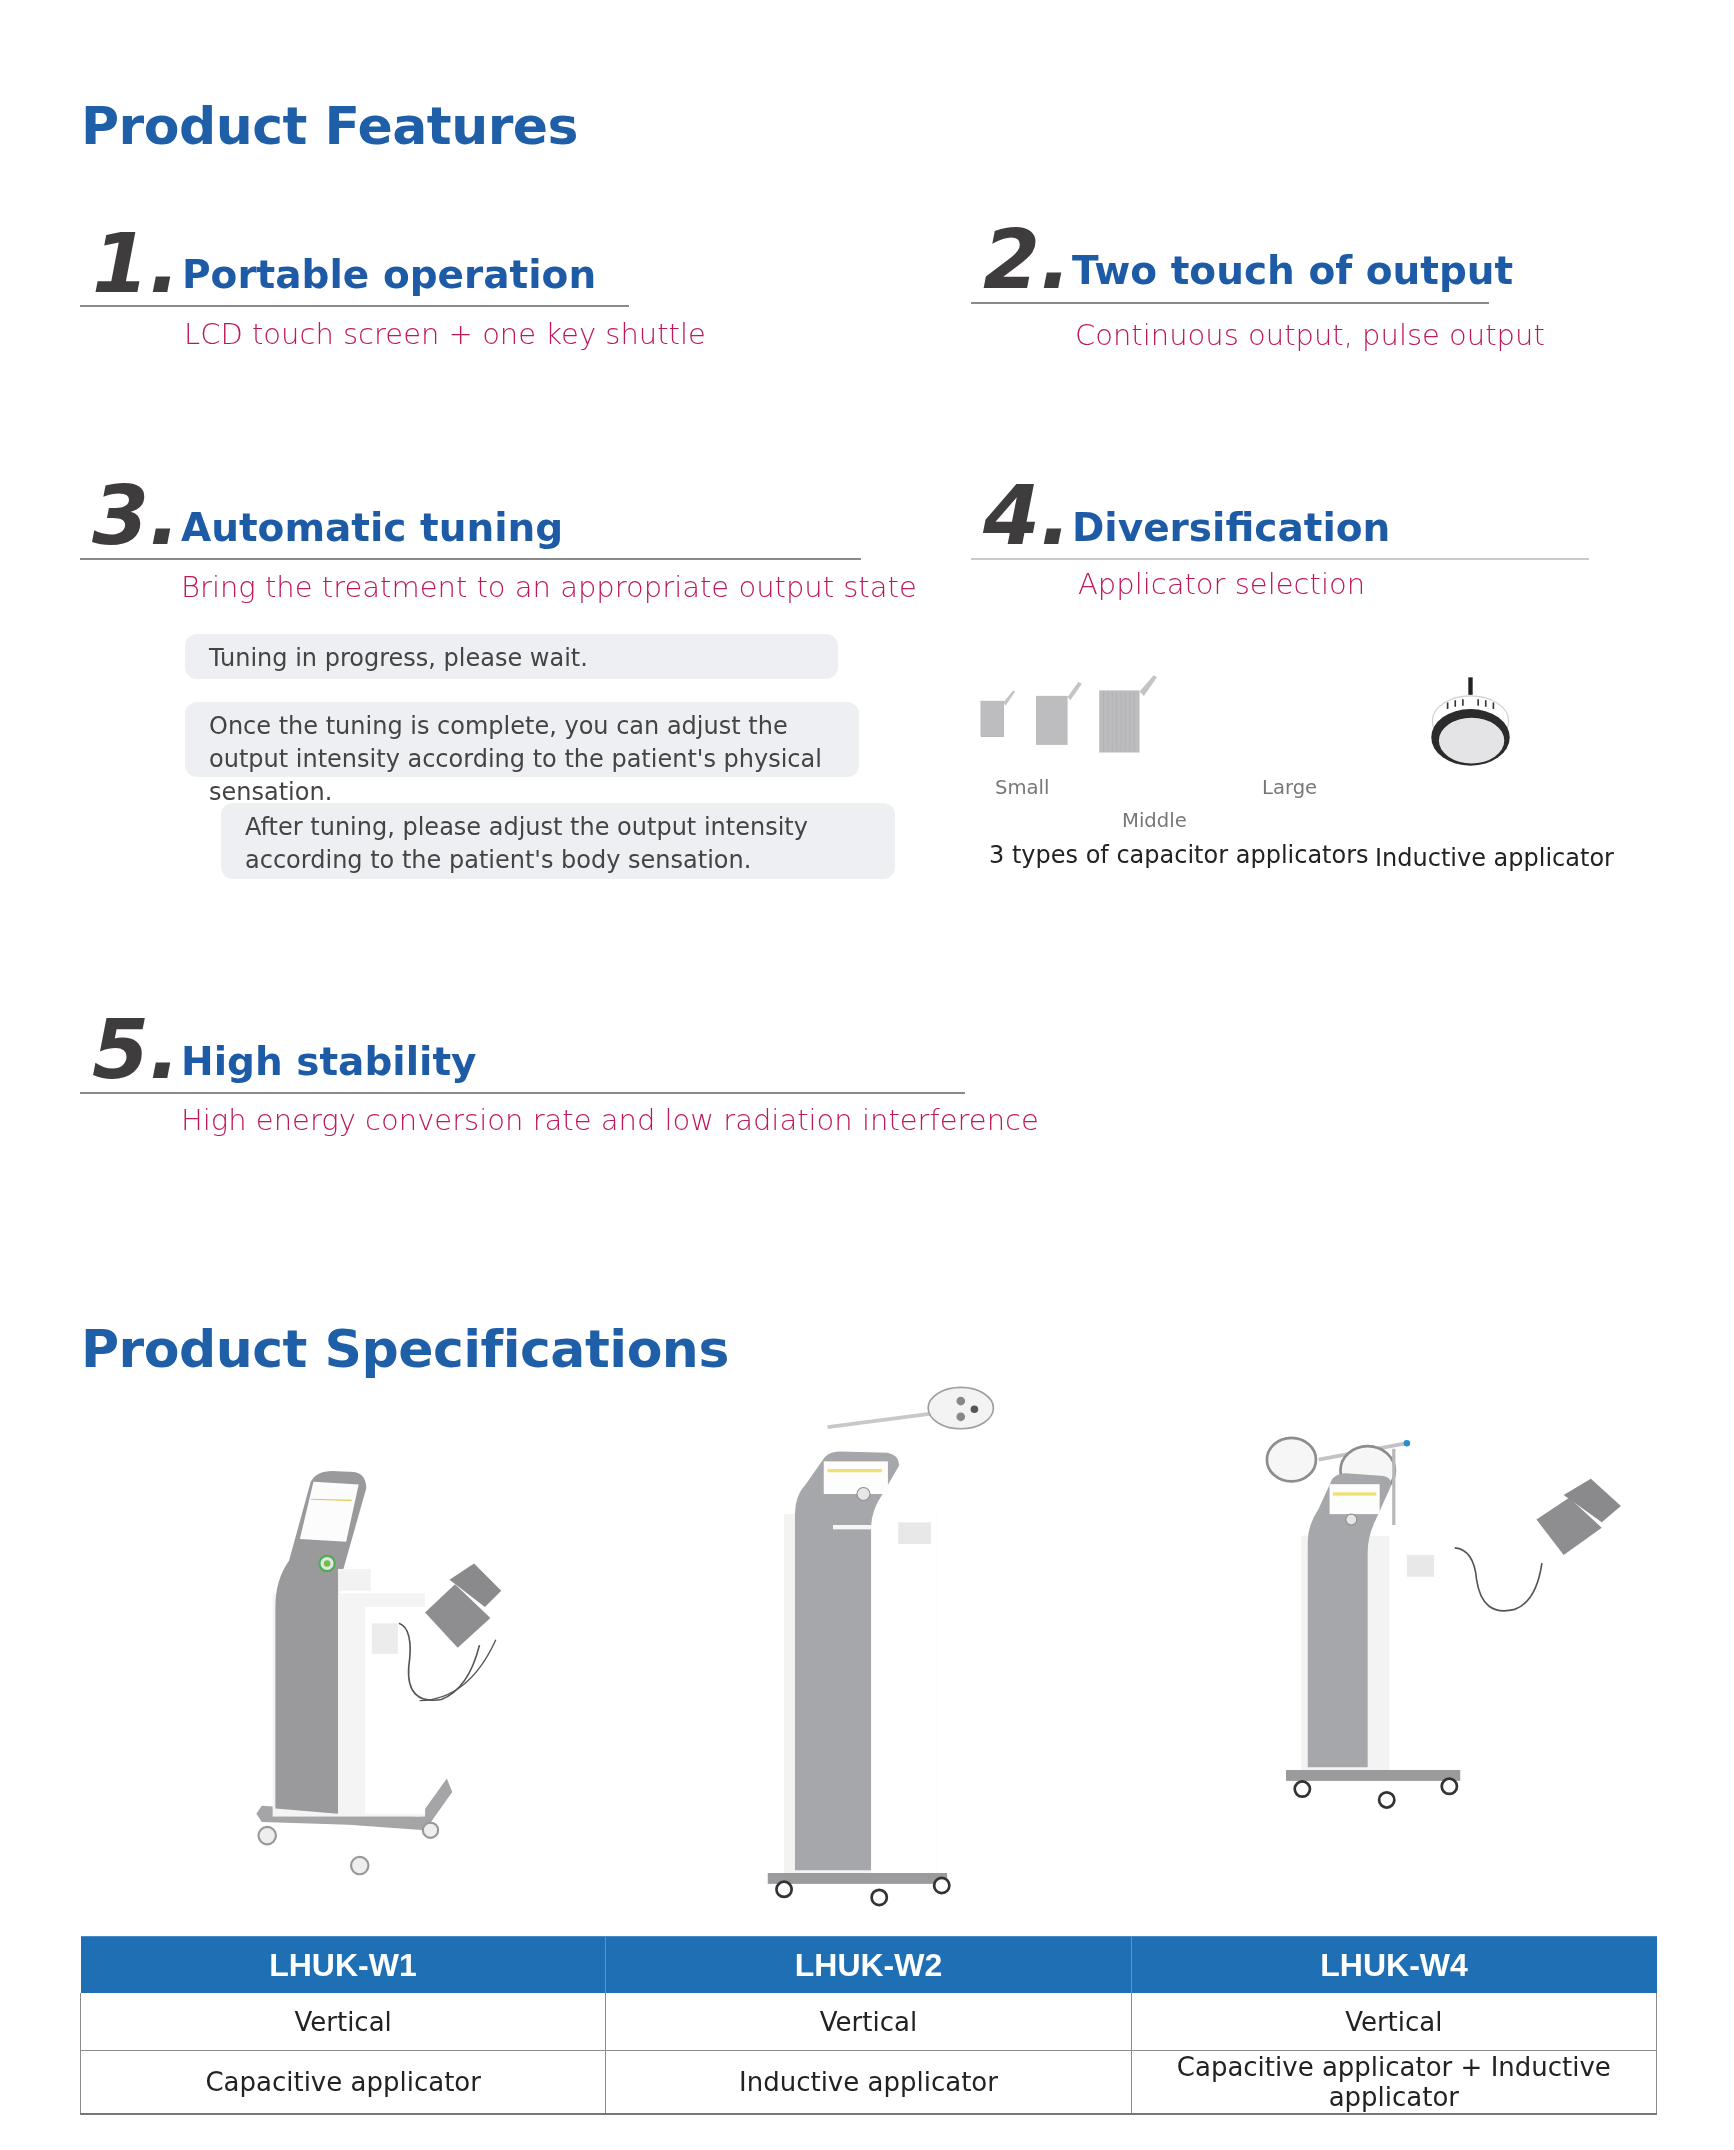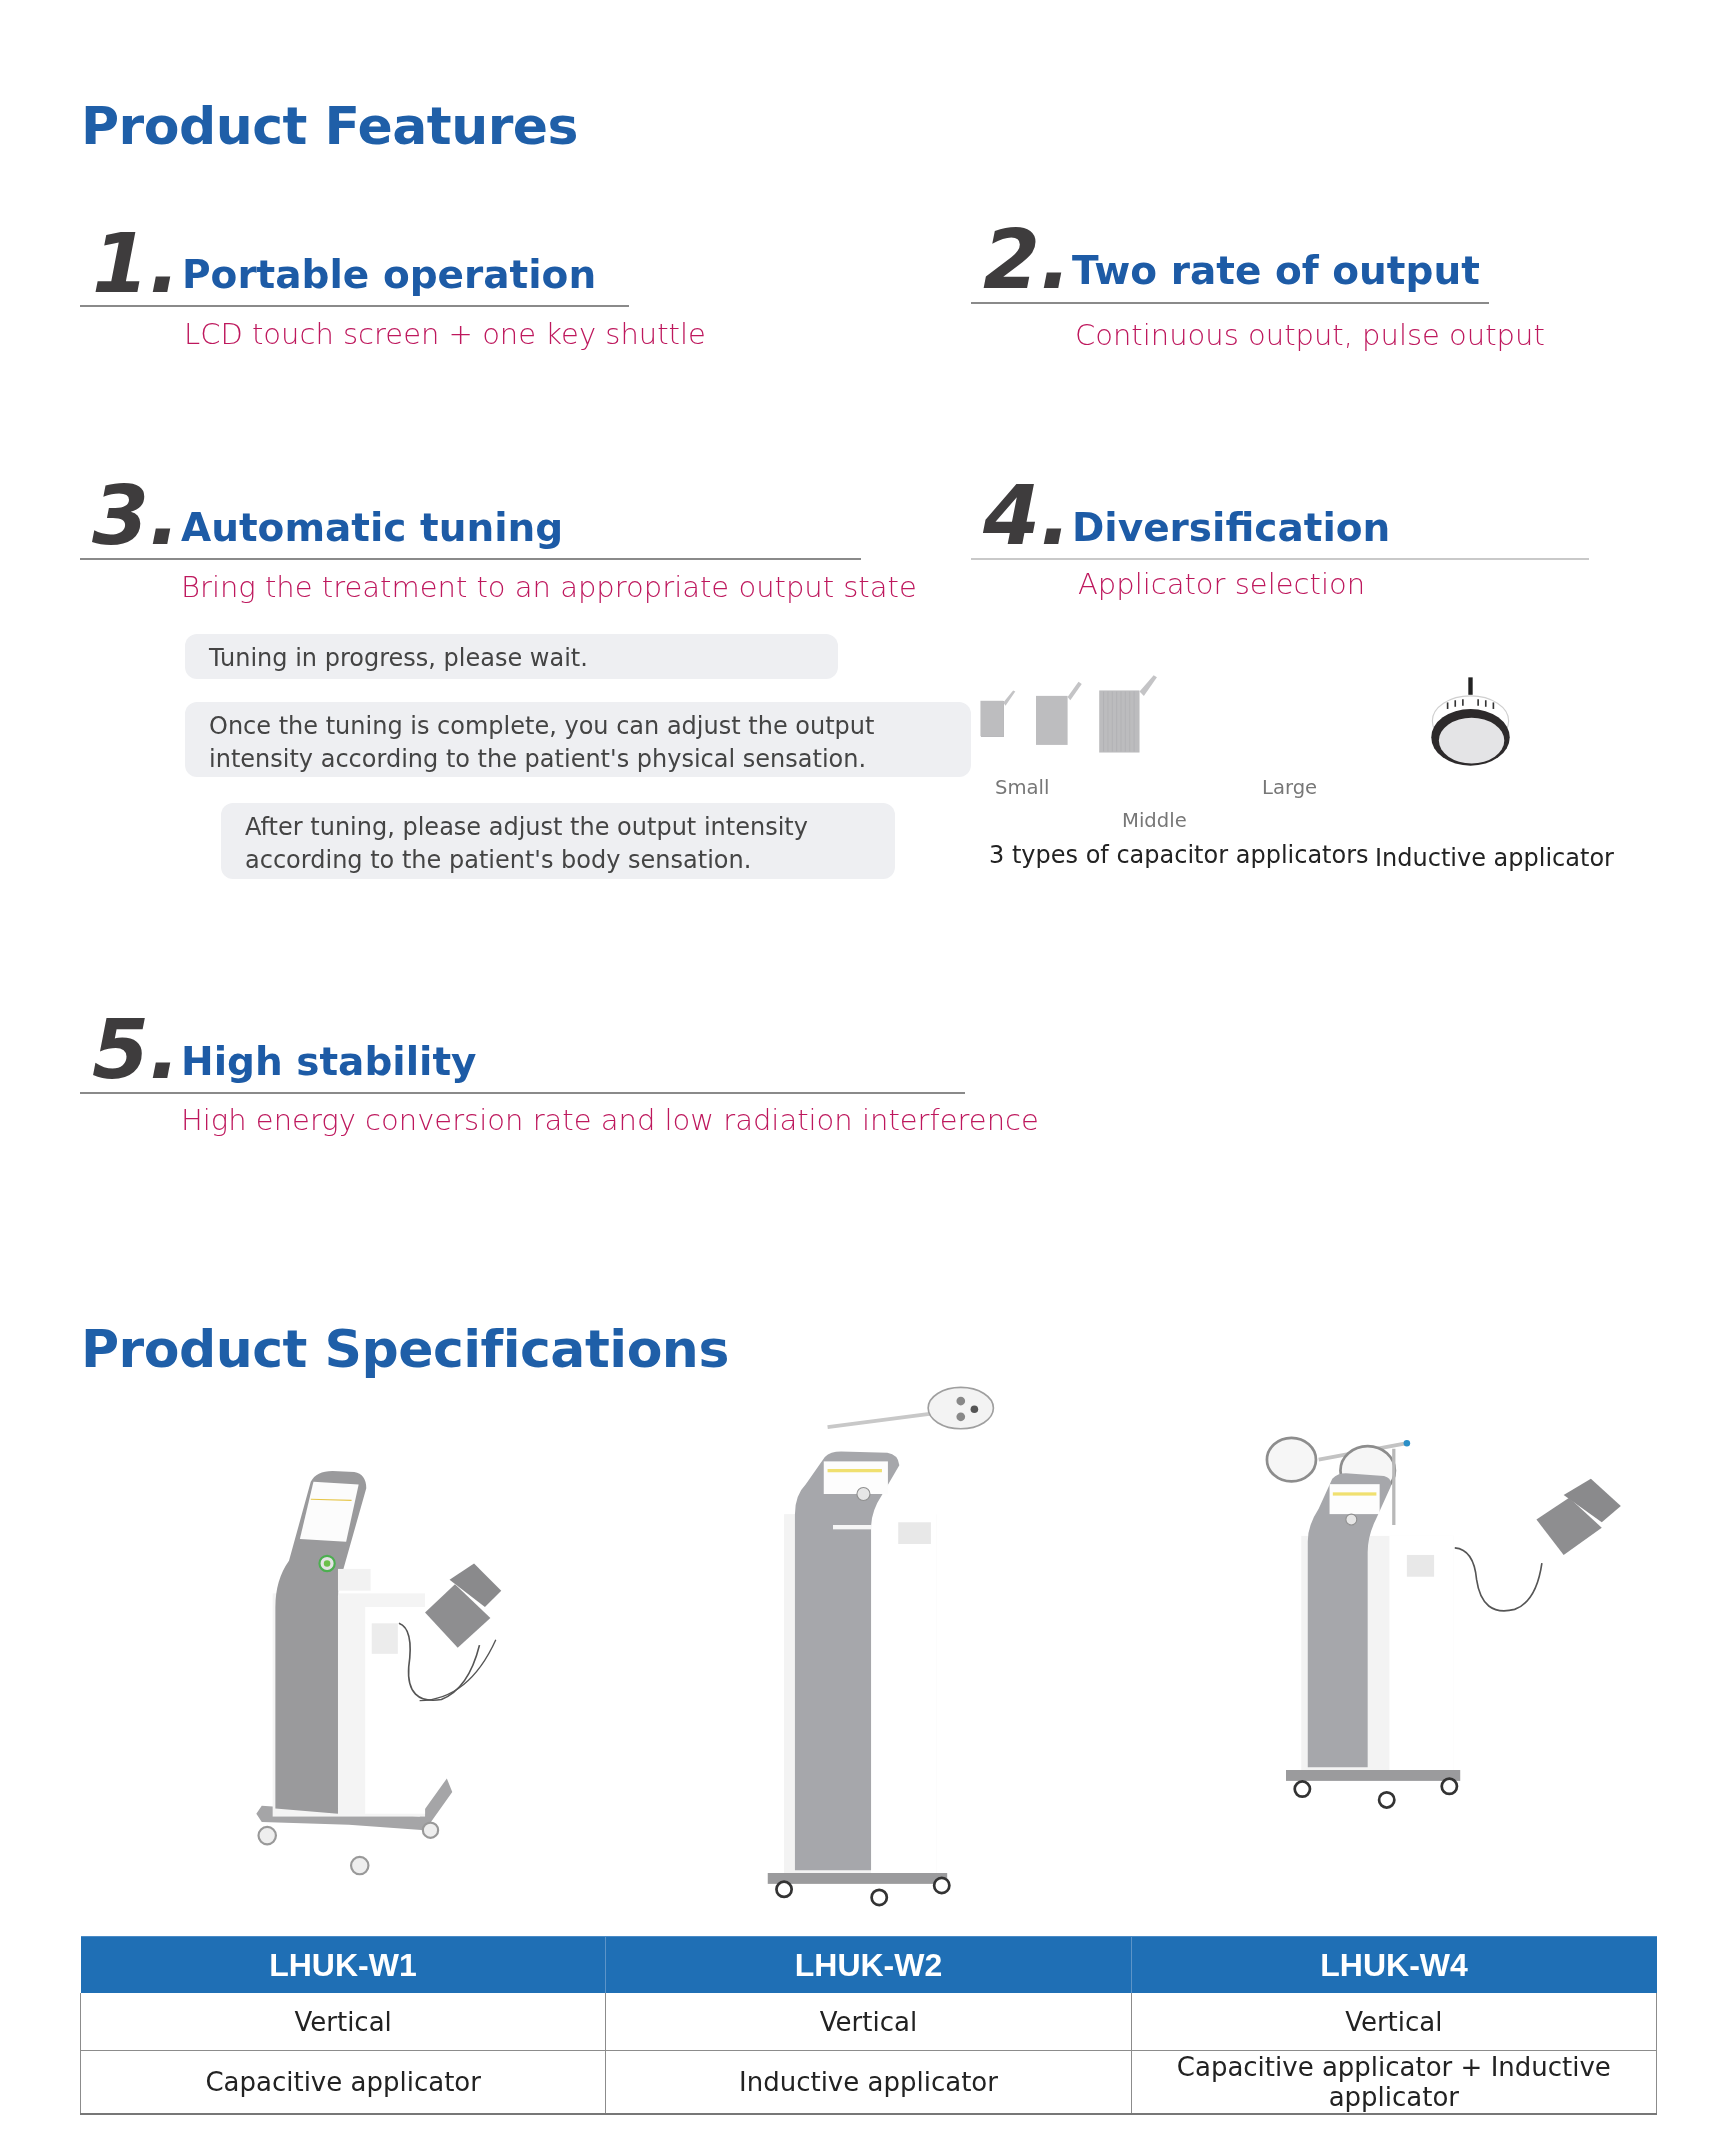--- a/index.html
+++ b/index.html
@@ -27,35 +27,35 @@
 
 <div>
   <div class="abs feat-num" style="left:92px; top:223px;">1.</div>
   <div class="abs feat-title" style="left:182px; top:255px;">Portable operation</div>
   <div class="abs feat-rule" style="left:80px; top:305px; width:549px;"></div>
   <div class="abs feat-desc" style="left:184px; top:320px;">LCD touch screen + one key shuttle</div>
 </div>
 
 <div>
   <div class="abs feat-num" style="left:983px; top:219px;">2.</div>
-  <div class="abs feat-title" style="left:1072px; top:251px;">Two rate of output</div>
+  <div class="abs feat-title" style="left:1072px; top:251px;">Two touch of output</div>
   <div class="abs feat-rule" style="left:971px; top:302px; width:518px;"></div>
   <div class="abs feat-desc" style="left:1075px; top:321px;">Continuous output, pulse output</div>
 </div>
 
 <div>
   <div class="abs feat-num" style="left:92px; top:475px;">3.</div>
   <div class="abs feat-title" style="left:181px; top:508px;">Automatic tuning</div>
   <div class="abs feat-rule" style="left:80px; top:558px; width:781px;"></div>
   <div class="abs feat-desc" style="left:181px; top:573px;">Bring the treatment to an appropriate output state</div>
 
   <div class="abs tune-box" style="left:185px; top:634px; width:653px; height:45px;">
     <span>Tuning in progress, please wait.</span>
   </div>
-  <div class="abs tune-box" style="left:185px; top:702px; width:786px; height:75px;">
+  <div class="abs tune-box" style="left:185px; top:702px; width:674px; height:75px;">
     <span>Once the tuning is complete, you can adjust the output intensity according to the patient's physical sensation.</span>
   </div>
   <div class="abs tune-box" style="left:185px; top:803px; width:674px; height:76px;margin-left:36px;">
     <span>After tuning, please adjust the output intensity according to the patient's body sensation.</span>
   </div>
 </div>
 
 <div>
   <div class="abs feat-num" style="left:983px; top:475px;">4.</div>
   <div class="abs feat-title" style="left:1072px; top:508px;">Diversification</div>

